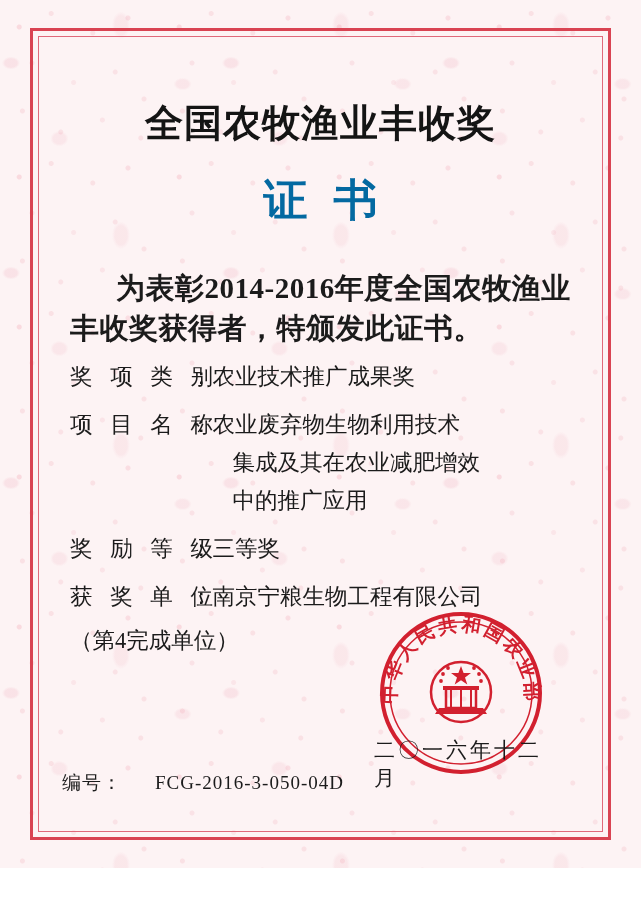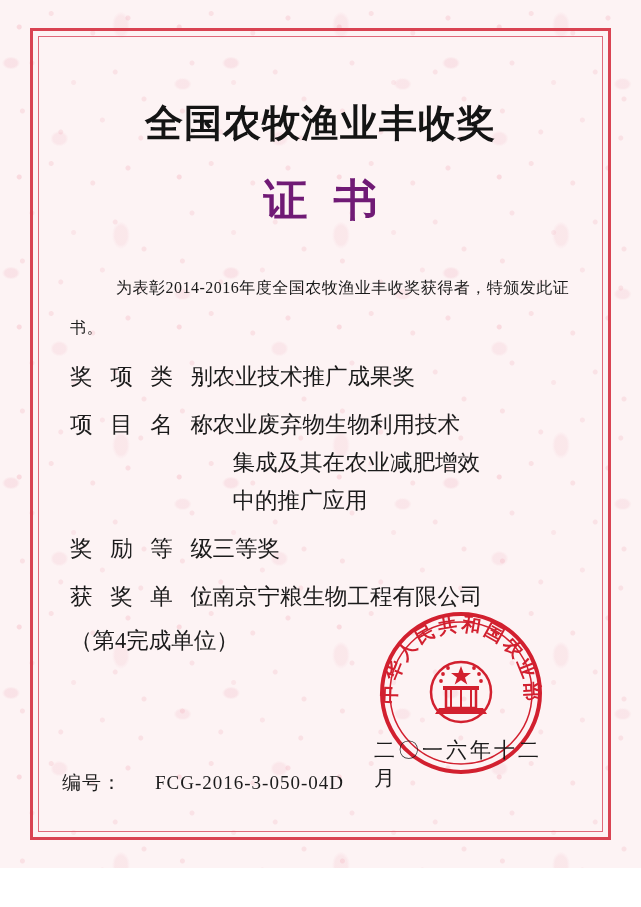--- a/index.html
+++ b/index.html
@@ -91,33 +91,34 @@
     color: #141414;
   }
   .title-sub {
     text-align: center;
     font-family: "DejaVu Serif", serif;
     font-weight: bold;
     font-size: 44px;
     letter-spacing: 26px;
     text-indent: 26px;
     margin-top: 22px;
-    color: #701a75;
+    color: #0369a1;
   }
 
   .body-block {
     margin: 38px 30px 0 32px;
     font-size: 22.5px;
     line-height: 38px;
   }
   .para {
     text-indent: 46px;
-    font-size: 16px;
+    font-size: 29px;
     line-height: 40px;
     letter-spacing: 0.5px;
+    font-weight: bold;
   }
 
   .field {
     display: flex;
     align-items: flex-start;
     margin-top: 10px;
   }
   .field-label {
     width: 120px;
     flex: 0 0 120px;

